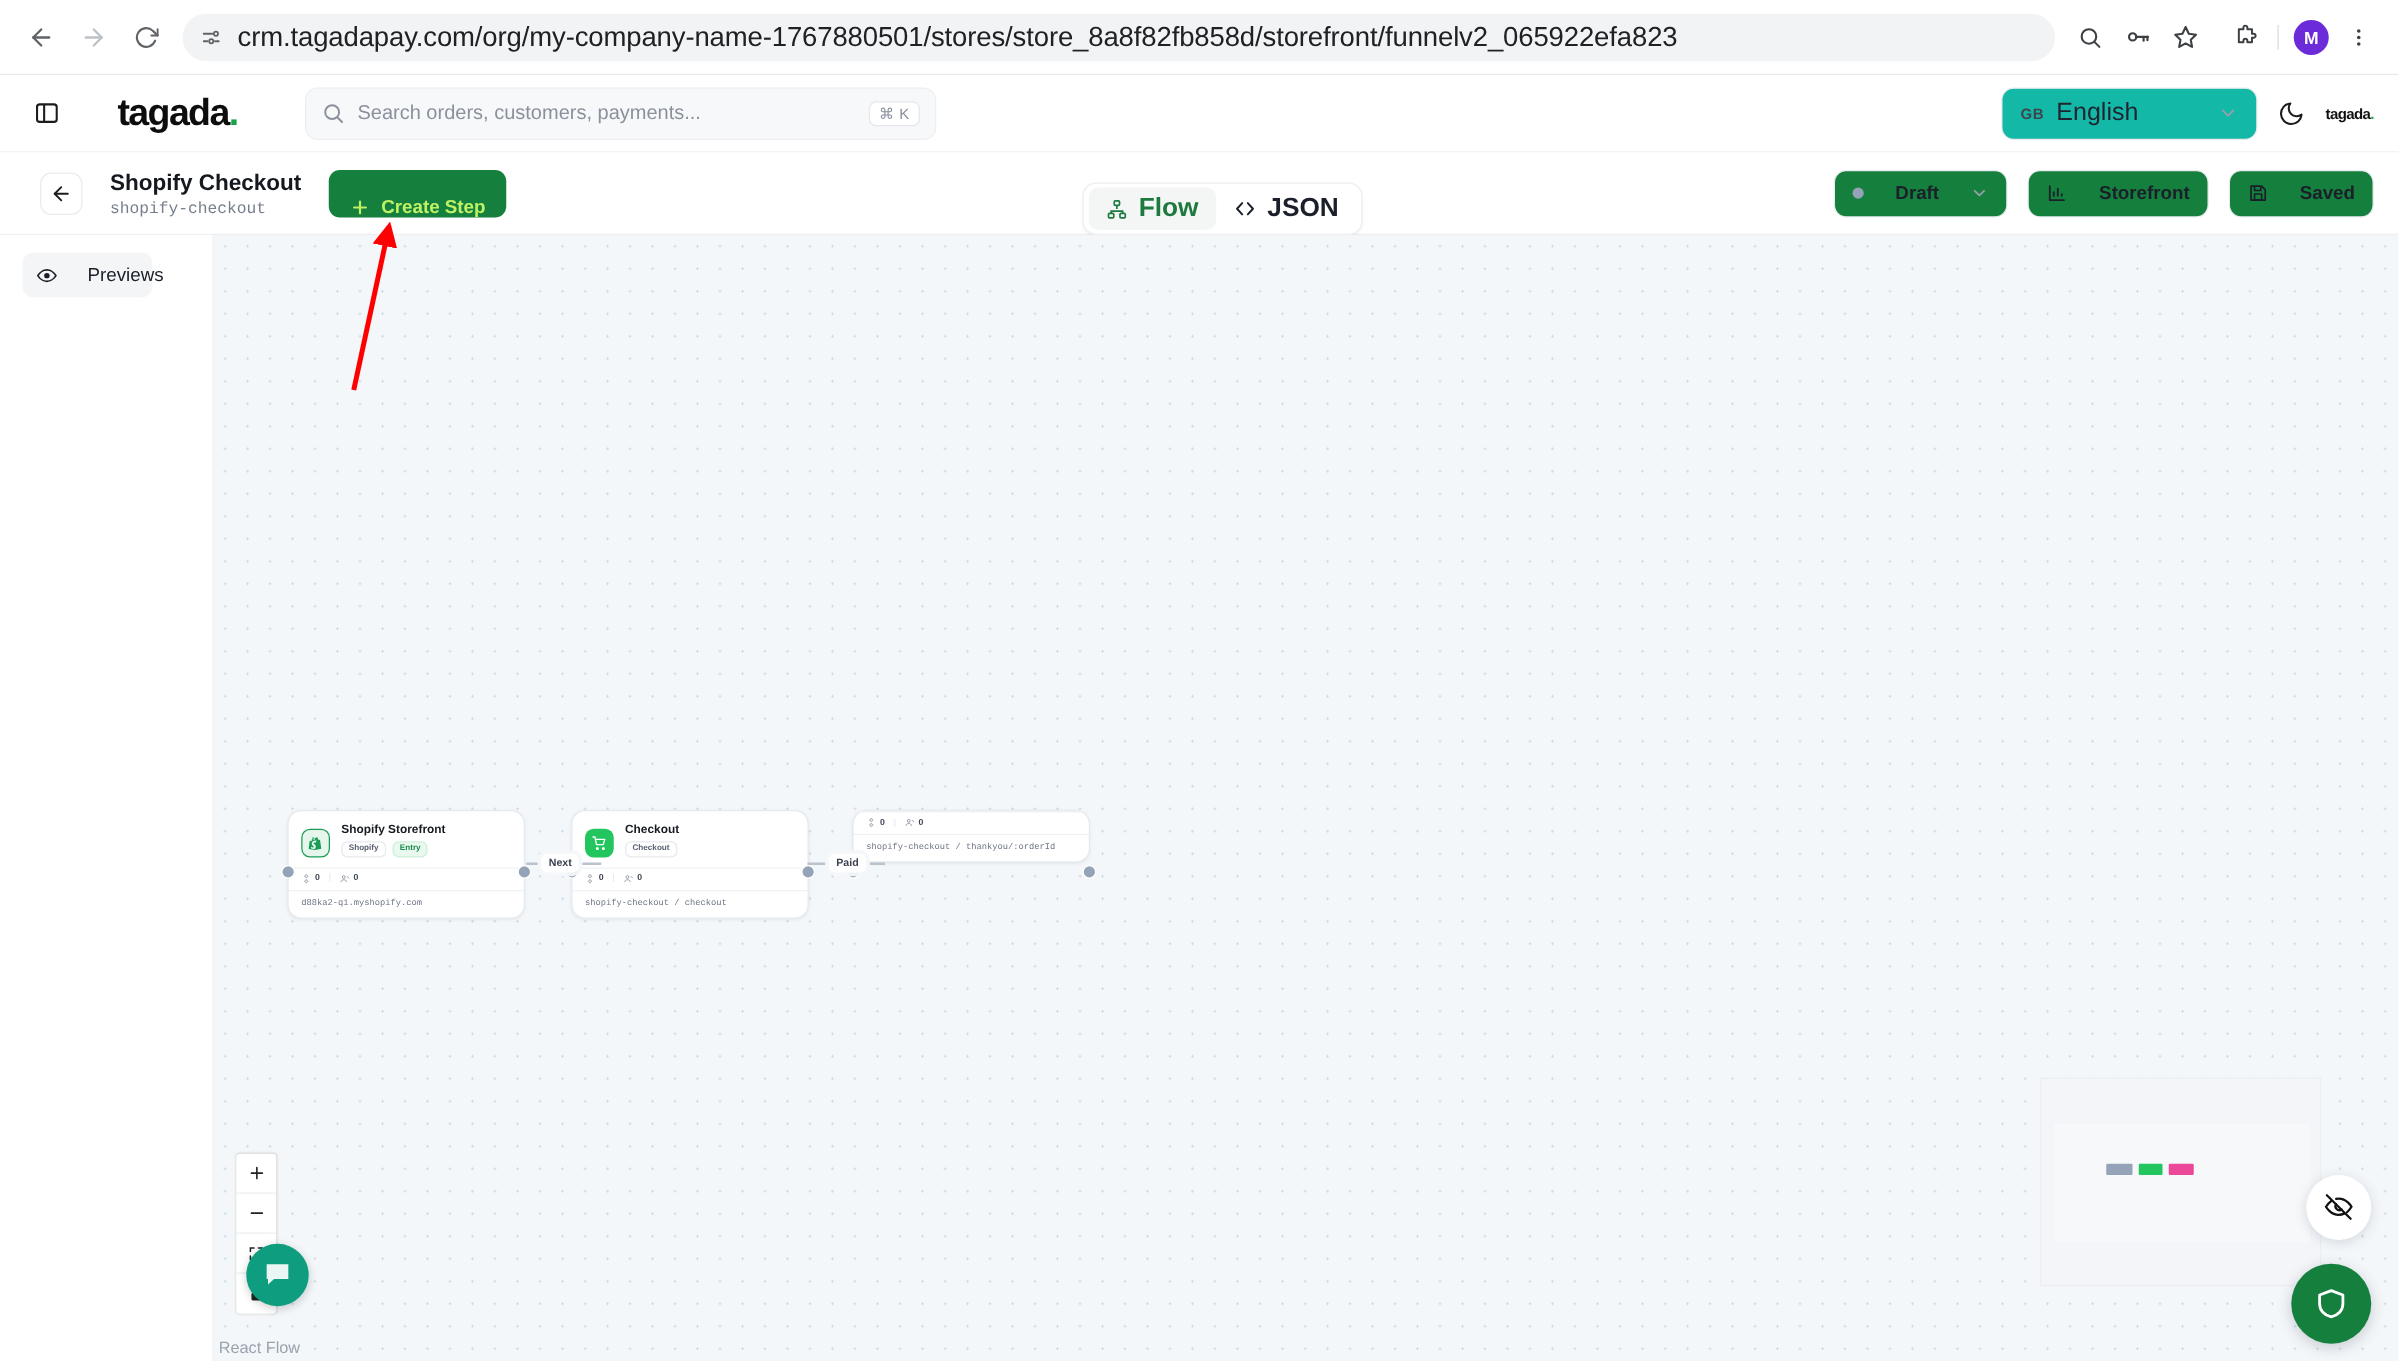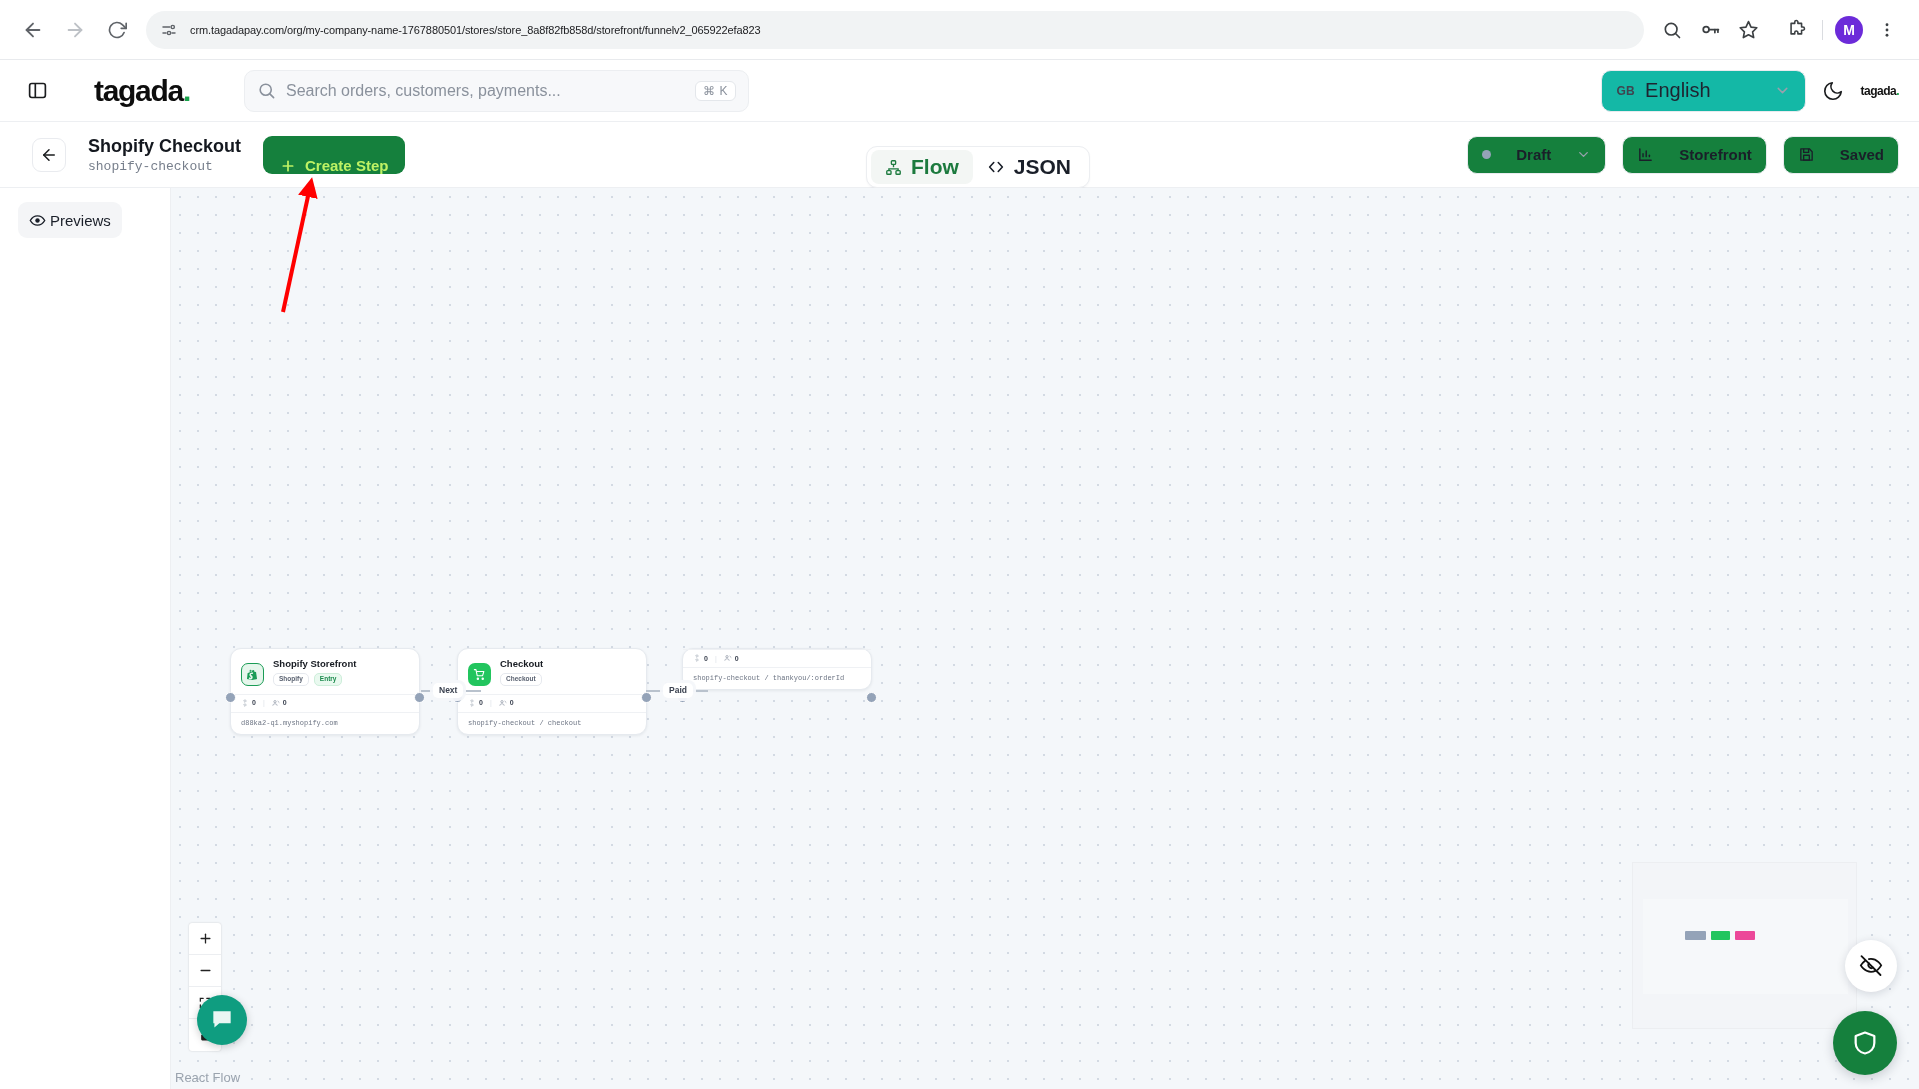--- a/index.html
+++ b/index.html
@@ -26,21 +26,21 @@
   }
   .nav-btn svg { display: block; }
   .omnibox {
     flex: 1; height: 38px; margin-left: 6px; margin-right: 6px;
     background: #f1f3f4; border-radius: 19px;
     display: flex; align-items: center; padding: 0 14px; gap: 12px;
     min-width: 0;
   }
   .omnibox .site-ico { flex: none; color: #5f6368; display:flex; }
   .omnibox .url {
-    font-size: 11px; color: #202124; white-space: nowrap;
+    font-size: 22px; color: #202124; white-space: nowrap;
     overflow: hidden; text-overflow: ellipsis;
     letter-spacing: -0.1px;
   }
   .omni-actions { display:flex; align-items:center; gap: 2px; flex:none; }
   .tb-ico {
     width: 36px; height: 36px; border-radius: 50%;
     display: flex; align-items: center; justify-content: center;
     color: #3c4043; flex: none;
   }
   .tb-sep { width:1px; height:20px; background:#dadce0; margin: 0 6px; }
@@ -135,21 +135,21 @@
   .status-dot { width:9px; height:9px; border-radius:50%; background:#94a3b8; }
 
   
   .body-area { display:flex; height: calc(1089px - 60px - 62px - 66px); position:relative; }
   .left-rail {
     width: 171px; background:#fff; border-right:1px solid #edeff2;
     padding: 14px 0 0 18px; flex:none; position:relative; z-index:3;
   }
   .previews-btn {
     height: 36px; width: 104px; border-radius: 9px; background:#f4f5f7;
-    display:flex; align-items:center; gap: 4px; padding: 0 11px;
+    display:flex; align-items:center; gap: 24px; padding: 0 11px;
     font-size: 15px; color:#1a1f29; font-weight: 500;
   }
   .canvas {
     flex:1; position:relative; overflow:hidden;
     background-color: #f4f7fa;
     background-image: radial-gradient(#d3dae3 1px, transparent 1px);
     background-size: 18px 18px;
   }
 
   

